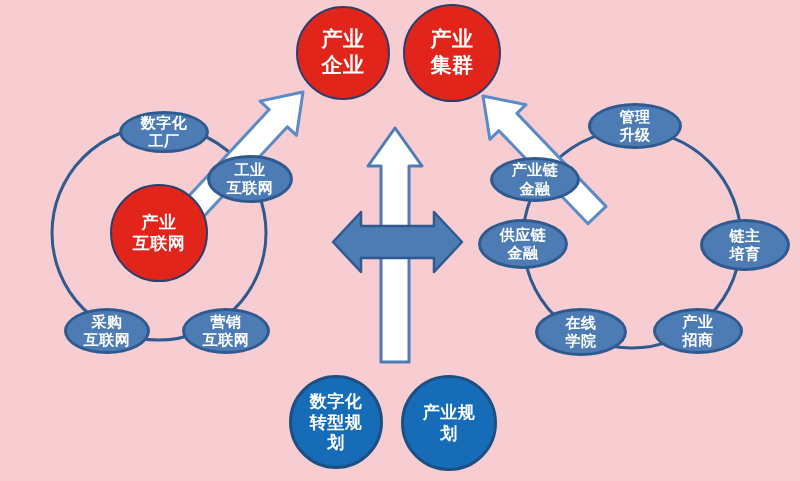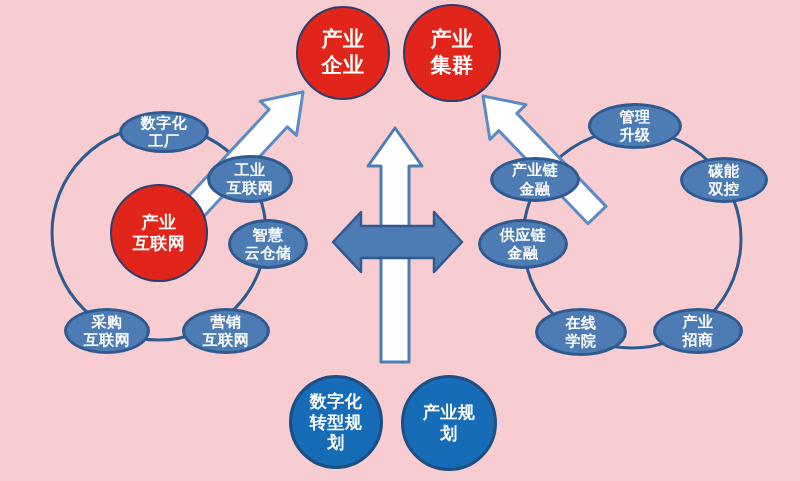--- a/index.html
+++ b/index.html
@@ -48,31 +48,29 @@
 企业</div>
   <div class="node red-c top-red" style="left:403px;top:4px;width:98px;height:98px">产业
 集群</div>
 
   <div class="node sat" style="left:119px;top:111px;width:90px;height:42px">数字化
 工厂</div>
   <div class="node sat" style="left:64px;top:308px;width:86px;height:46px">采购
 互联网</div>
   <div class="node sat" style="left:182px;top:308px;width:88px;height:46px">营销
 互联网</div>
-  <div class="node sat" style="left:228px;top:219px;width:80px;height:50px">智慧
-云仓储</div>
   <div class="node sat" style="left:207px;top:155px;width:86px;height:48px">工业
 互联网</div>
   <div class="node red-c center-red" style="left:110px;top:184px;width:98px;height:98px">产业
 互联网</div>
 
   <div class="node sat" style="left:588px;top:103px;width:94px;height:46px">管理
 升级</div>
-  <div class="node sat" style="left:680px;top:157px;width:88px;height:46px">碳能
-双控</div>
+  <div class="node sat" style="left:700px;top:219px;width:90px;height:52px">链主
+培育</div>
   <div class="node sat" style="left:653px;top:308px;width:90px;height:46px">产业
 招商</div>
   <div class="node sat" style="left:535px;top:308px;width:92px;height:48px">在线
 学院</div>
   <div class="node sat" style="left:478px;top:219px;width:90px;height:50px">供应链
 金融</div>
   <div class="node sat" style="left:490px;top:157px;width:90px;height:45px">产业链
 金融</div>
 
   <div class="node blue-c" style="left:289px;top:375px;width:94px;height:94px">数字化

